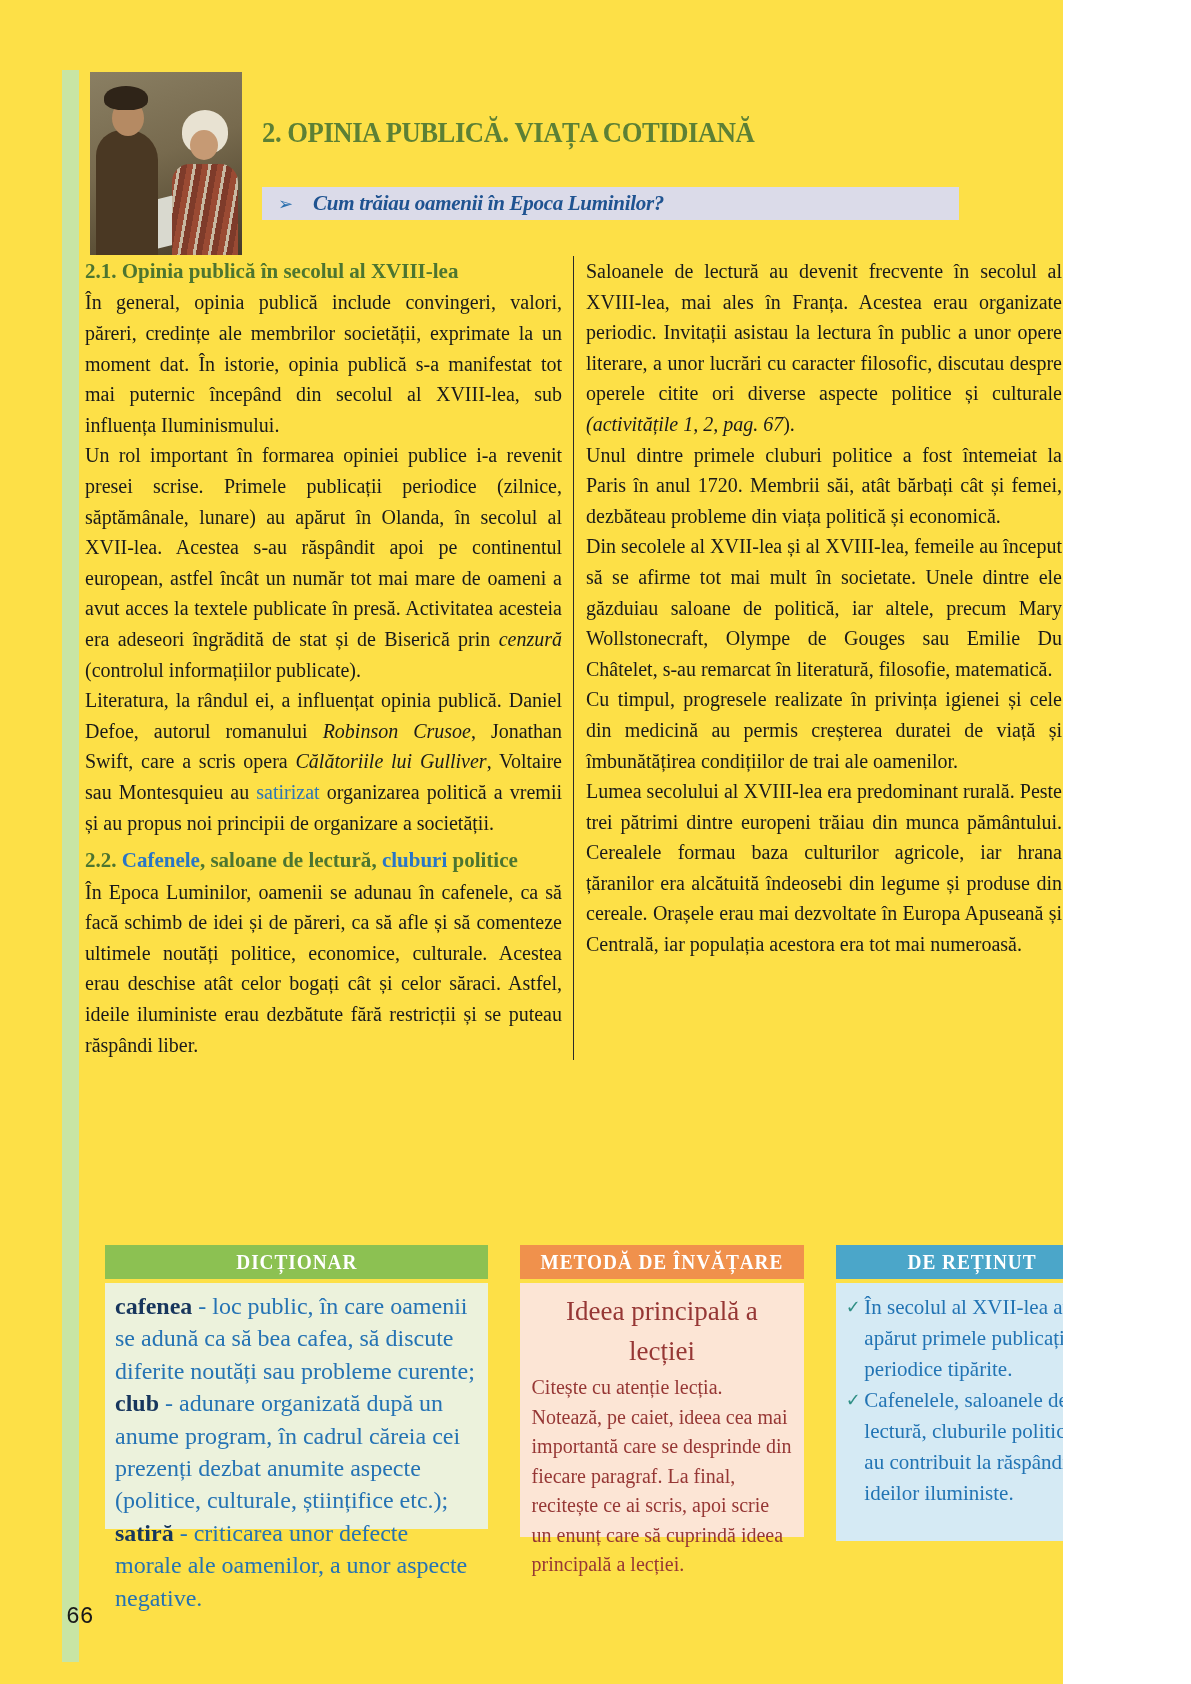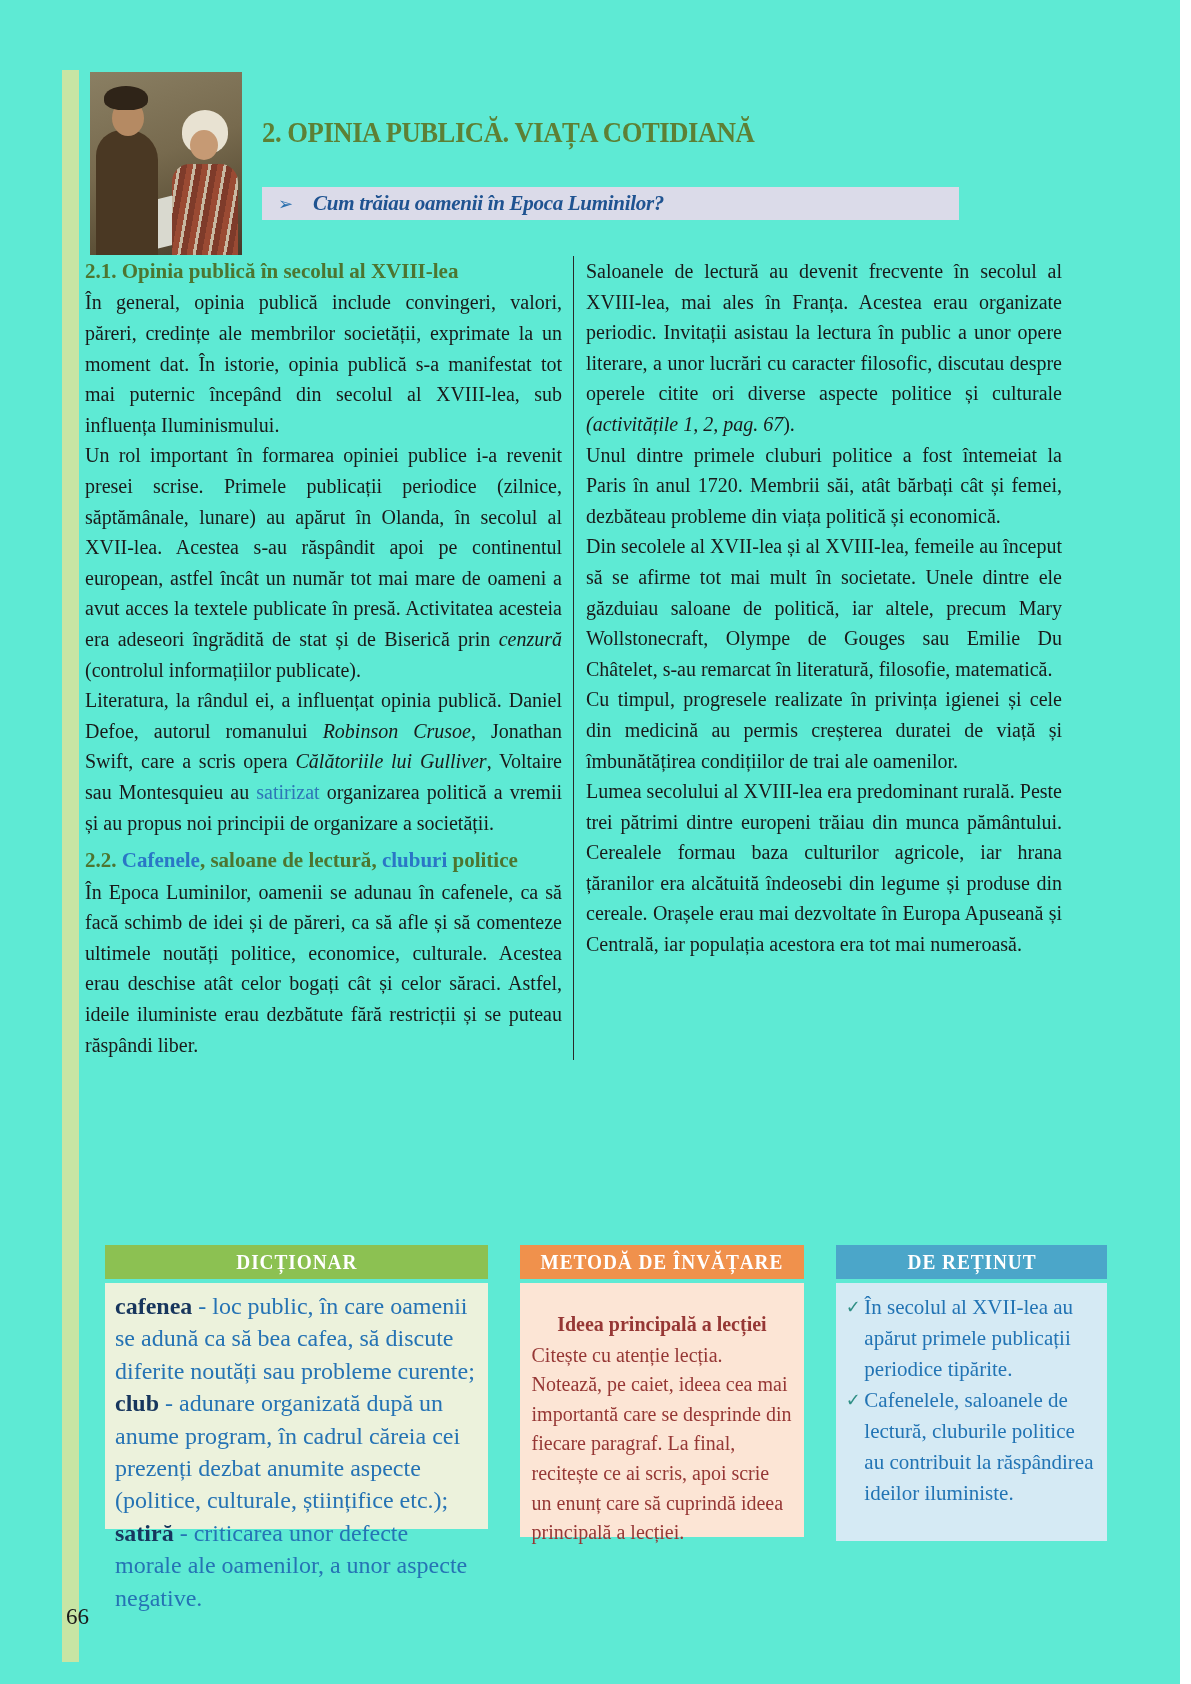--- a/index.html
+++ b/index.html
@@ -1,20 +1,20 @@
 <!DOCTYPE html>
 <html lang="ro"><head>
 <meta charset="utf-8">
 <style>
   html,body{margin:0;padding:0;background:#ffffff;}
   #page{
     position:relative;
-    width:1180px;
+    width:1063px;
     height:1684px;
-    background:#5eead4;
+    background:#fde047;
     font-family:"Liberation Serif","DejaVu Serif",serif;
     color:#1a1a1a;
     overflow:hidden;
   }
   
   .accent-bar{
     position:absolute;left:62px;top:70px;width:17px;height:1592px;
     background:#c8e5a4;
   }
   
@@ -89,33 +89,33 @@
     background:#ecf2dc;height:232px;padding:7px 10px 7px 10px;
     font-size:24px;line-height:1.35;
   }
   .dict-entry{margin:0;text-align:left;}
   .dict-term{font-weight:bold;color:#17365d;}
   .dict-def{color:#2573b4;}
   .method-content{
     background:#fce5d5;height:236px;padding:9px 12px;
     color:#963735;font-size:20px;line-height:1.48;
   }
-  .method-subtitle{text-align:center;font-weight:bold;margin:18px 0 1px 0;font-size:20px;}
+  .method-subtitle{text-align:center;font-weight:normal;margin:0 0 1px 0;font-size:27px;}
   .method-line{margin:0;text-align:left;}
   .remember-content{
     background:#d5eaf4;height:240px;padding:9px 8px 9px 6px;
     color:#2274b4;font-size:21px;line-height:1.48;
   }
   .remember-item{display:flex;margin:0;}
   .check-icon{color:#2f8f85;flex:0 0 22px;text-align:center;font-family:"DejaVu Sans",sans-serif;font-size:18px;padding-top:2px;}
   .remember-item-text{flex:1;text-align:left;}
   
   .page-number{
     position:absolute;left:66px;top:1604px;
-    font-family:Liberation Serif, serif;
+    font-family:Liberation Mono, monospace;
     font-size:23px;color:#1a1a1a;
   }
 </style>
 </head>
 <body>
 
 <div id="page">
 
   <div class="accent-bar"></div>
 

